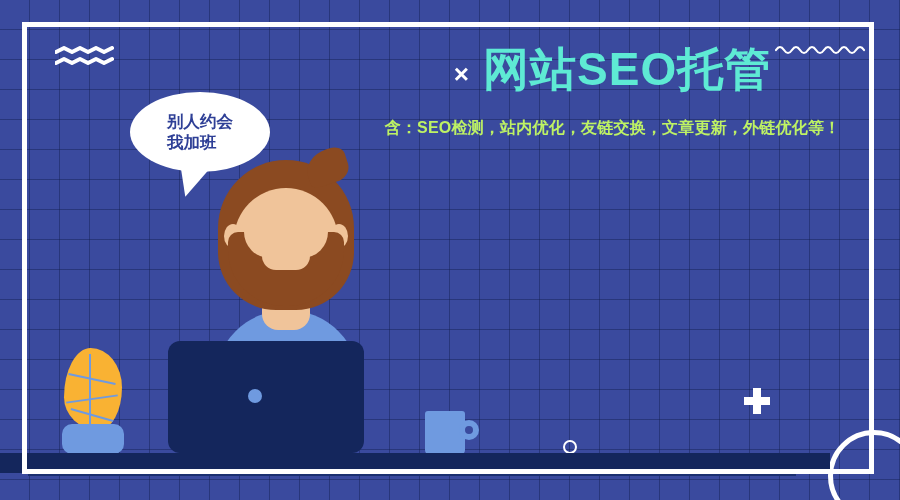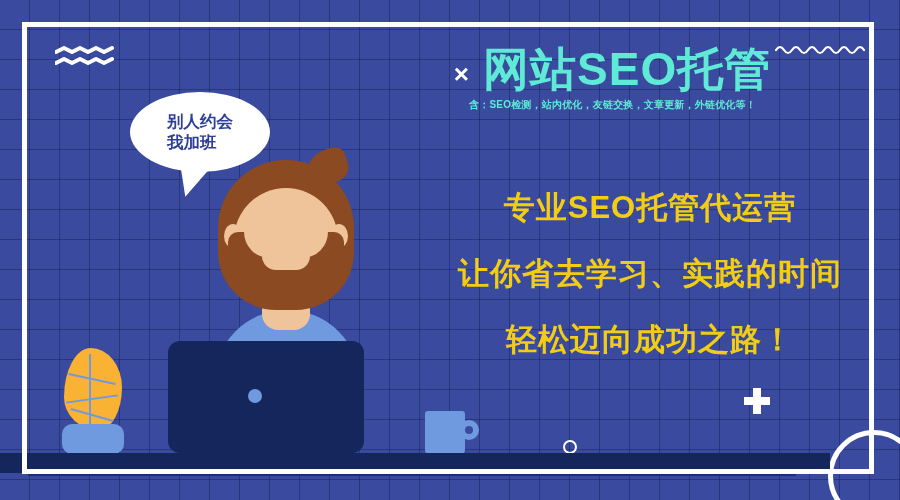--- a/index.html
+++ b/index.html
@@ -55,21 +55,21 @@
   #headline-row{display:flex;align-items:center;justify-content:center;gap:14px;}
   #x-mark{
     color:#fff;font-size:26px;font-weight:bold;line-height:1;
     transform:translateY(4px);
   }
   #main-title{
     color:#5eead4;font-size:46px;font-weight:bold;letter-spacing:1px;
     line-height:1.12;white-space:nowrap;
   }
   #sub-title{
-    margin-top:2px;color:#5eead4;font-size:10px;font-weight:bold;
+    margin-top:22px;color:#bef264;font-size:16px;font-weight:bold;
     letter-spacing:.2px;white-space:nowrap;
   }
   
   #points{
     position:absolute;left:415px;top:192px;width:470px;text-align:center;
   }
   .point{
     color:#f2cd14;font-size:31px;font-weight:bold;line-height:1;
     margin-bottom:35px;white-space:nowrap;letter-spacing:1px;
   }
@@ -205,25 +205,20 @@
   <div class="deco" id="big-circle"></div>
 
   <div id="headline-block">
     <div id="headline-row">
       <span id="x-mark">×</span>
       <span id="main-title">网站SEO托管</span>
     </div>
     <div id="sub-title">含：SEO检测，站内优化，友链交换，文章更新，外链优化等！</div>
   </div>
 
-  <div id="points">
-    <div class="point">专业SEO托管代运营</div>
-    <div class="point">让你省去学习、实践的时间</div>
-    <div class="point">轻松迈向成功之路！</div>
-  </div>
 
   <div id="bubble-tail"></div>
   <div id="speech-bubble">
     <div id="bubble-text">
       <div>别人约会</div>
       <div>我加班</div>
     </div>
   </div>
 
   <div id="character">

